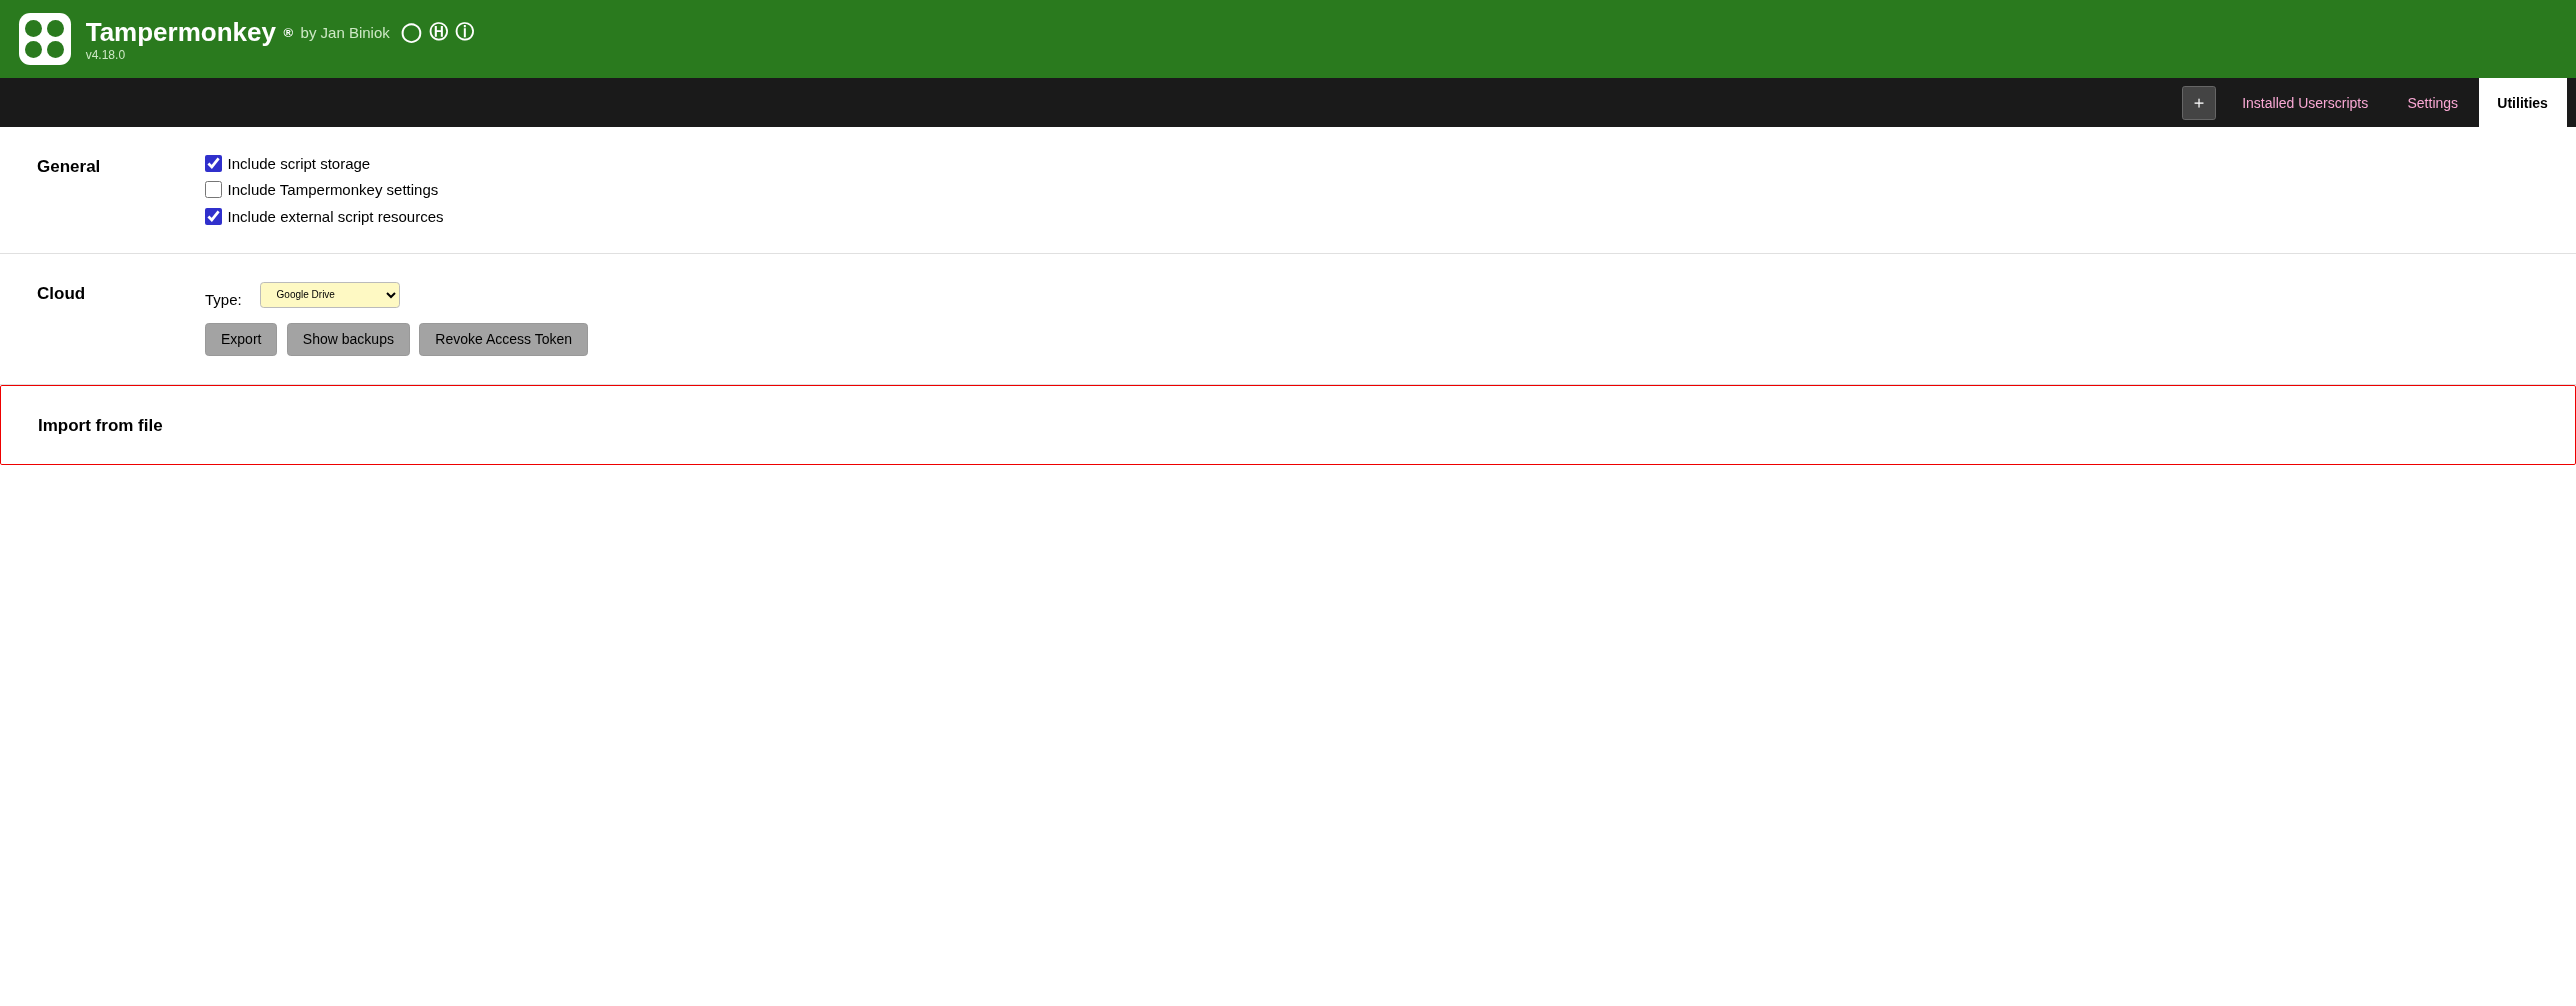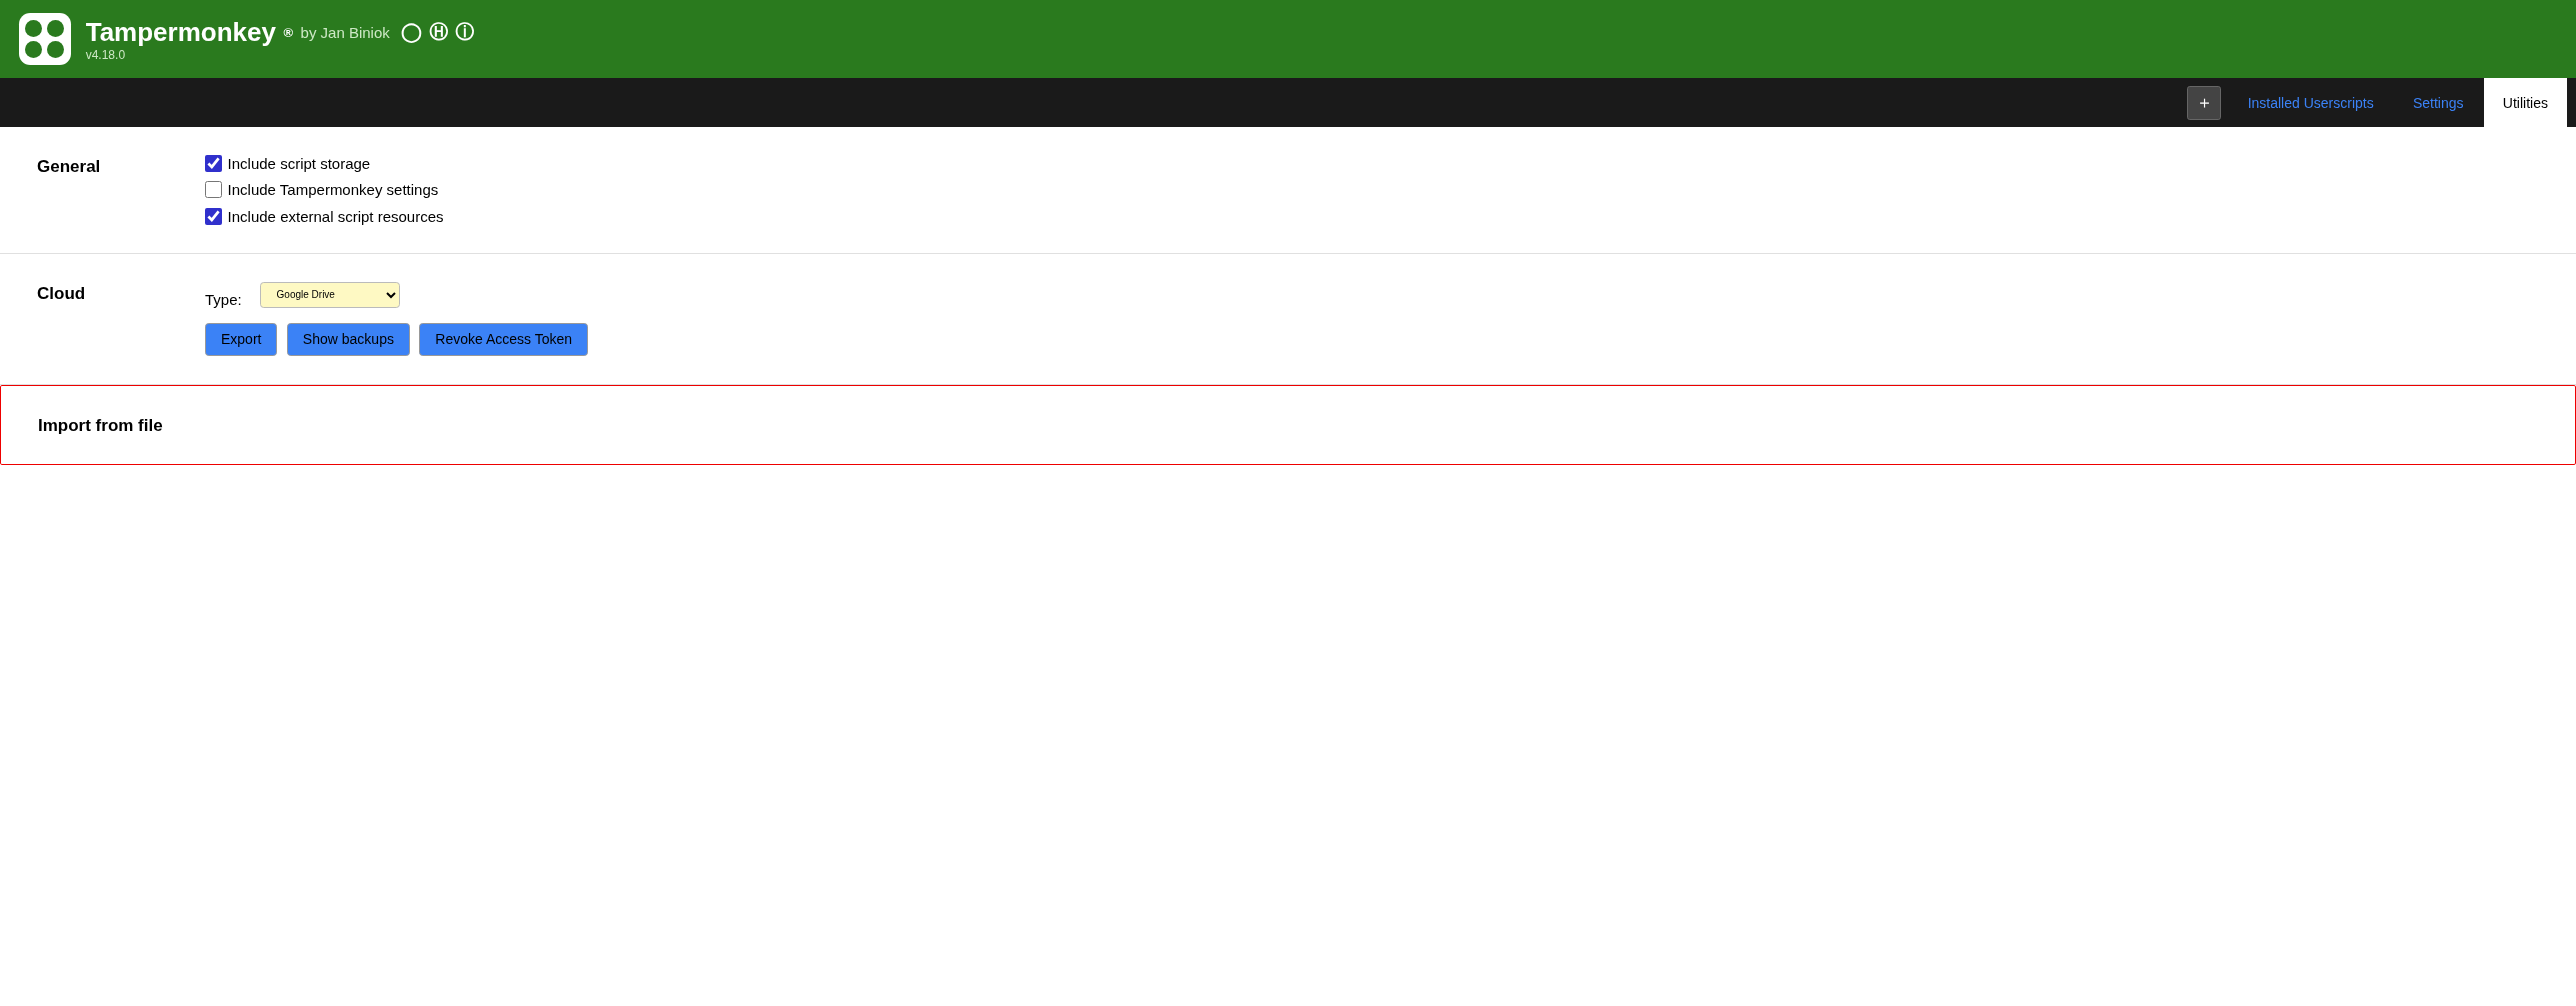--- a/index.html
+++ b/index.html
@@ -105,35 +105,35 @@
       display: flex;
       align-items: center;
       justify-content: center;
       cursor: pointer;
       font-size: 17px;
       border-radius: 2.8px;
       margin-right: 5.6px;
     }
 
     .nav-tab {
-      color: #3b82f6;
+      color: #f9a8d4;
       padding: 9.4px 18.7px;
       cursor: pointer;
       font-size: 14px;
       border: none;
       background: transparent;
       height: 100%;
       display: flex;
       align-items: center;
     }
 
     .nav-tab.active {
       background: #fff;
       color: #000;
-      font-weight: 400;
+      font-weight: 700;
     }
 
     
     .content {
       padding: 0;
     }
 
     .section {
       display: flex;
       align-items: flex-start;
@@ -201,21 +201,21 @@
     .cloud-buttons {
       display: flex;
       gap: 9.4px;
     }
 
     .cloud-btn {
       padding: 7.5px 15px;
       font-size: 14px;
       border: 0.9px solid #999;
       border-radius: 3.7px;
-      background: #3b82f6;
+      background: #a3a3a3;
       cursor: pointer;
     }
 
     
     .import-section {
       border: 1.9px solid #e00;
       border-radius: 1.9px;
     }
 
     .import-content {

